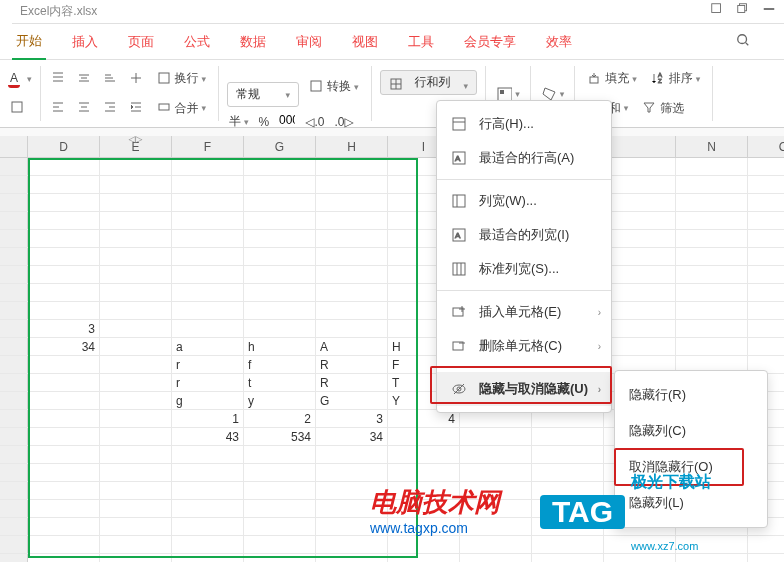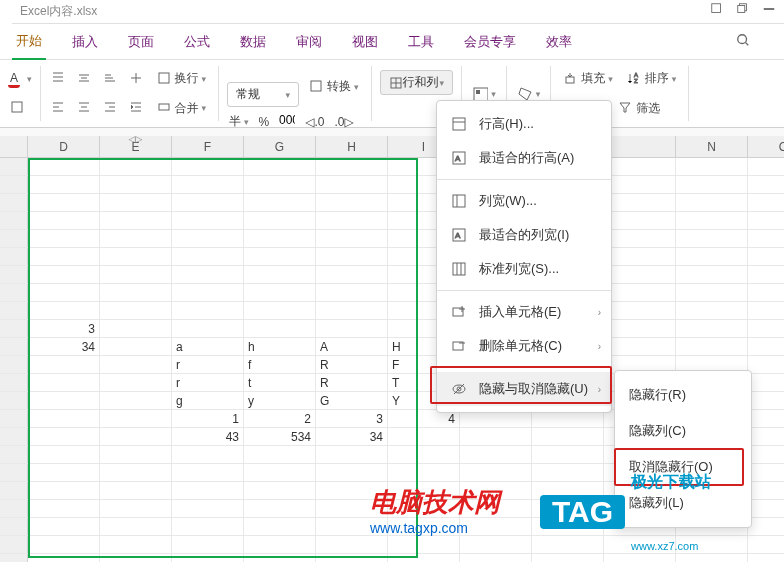--- a/index.html
+++ b/index.html
@@ -1,49 +1,49 @@
 <!DOCTYPE html>
 <html><head>
 <meta charset="utf-8">
 <style>
 * { box-sizing: border-box; margin: 0; padding: 0; font-family: "Microsoft YaHei", sans-serif; }
 body { width: 784px; height: 562px; background: #fff; overflow: hidden; position: relative; font-size: 12px; color: #333; }
 .titlebar { height: 24px; background: #fff; display: flex; align-items: center; padding-left: 8px; color: #888; border-bottom: 1px solid #e0e0e0; margin-left: 12px; }
 .tabs { height: 36px; display: flex; align-items: center; background: #fff; border-bottom: 1px solid #e0e0e0; padding-left: 12px; gap: 22px; }
-.tab { font-size: 13px; color: #701a75; cursor: pointer; padding: 8px 4px; }
+.tab { font-size: 13px; color: #ef4444; cursor: pointer; padding: 8px 4px; }
 .tab.active { color: #a16207; border-bottom: 2px solid #14a84c; font-weight: 500; }
 .tabs .search { margin-left: auto; margin-right: 30px; padding: 4px; }
 .ribbon { height: 68px; background: #fff; border-bottom: 1px solid #d0d0d0; display: flex; align-items: stretch; padding: 6px 0; }
 .rgroup { display: flex; flex-direction: column; justify-content: space-around; padding: 0 8px; border-right: 1px solid #e0e0e0; gap: 4px; }
 .rrow { display: flex; align-items: center; gap: 6px; }
 .rbtn { display: flex; align-items: center; gap: 2px; padding: 3px 4px; font-size: 12px; color: #444; border-radius: 3px; cursor: pointer; white-space: nowrap; }
 .rbtn svg, .rbtn .ico { width: 16px; height: 16px; }
 .rbtn.small { padding: 2px; }
 .caret { font-size: 9px; color: #888; margin-left: 1px; }
 .numfmt { border: 1px solid #ccc; border-radius: 3px; padding: 3px 8px; width: 72px; display: flex; align-items: center; justify-content: space-between; margin-top: 16px; }
-.rc-btn { background: #f0f0f0; border: 1px solid #ccc; border-radius: 3px; padding: 3px 8px; display: flex; align-items: center; gap: 0; }
+.rc-btn { background: #f0f0f0; border: 1px solid #ccc; border-radius: 3px; padding: 3px 8px; display: flex; align-items: flex-end; gap: 12px; }
 .formula-bar { height: 8px; background: #f9f9f9; }
 .sheet { position: relative; }
 .colheads { display: flex; height: 22px; background: #efefef; border-bottom: 1px solid #d0d0d0; }
 .colhead { flex: 0 0 72px; text-align: center; line-height: 22px; color: #555; border-right: 1px solid #d0d0d0; font-size: 12px; position: relative; }
 .colhead.first { flex: 0 0 28px; }
 .indicator { position: absolute; top: -8px; left: 50%; transform: translateX(-50%); font-size: 9px; color: #888; }
 .rows { }
 .row { display: flex; height: 18px; border-bottom: 1px solid #e8e8e8; }
 .rowhead { flex: 0 0 28px; background: #efefef; text-align: center; line-height: 18px; color: #555; border-right: 1px solid #d0d0d0; font-size: 11px; }
 .cell { flex: 0 0 72px; border-right: 1px solid #e8e8e8; padding: 0 4px; line-height: 18px; font-size: 12px; color: #333; }
 .cell.r { text-align: right; }
 .selection-border { position: absolute; top: 22px; left: 28px; width: 390px; height: 400px; border: 2px solid #14a84c; pointer-events: none; }
 .menu1 { position: absolute; left: 436px; top: 100px; width: 176px; background: #fff; border: 1px solid #d0d0d0; border-radius: 4px; box-shadow: 0 4px 12px rgba(0,0,0,0.15); padding: 6px 0; }
 .menu1 .mitem { display: flex; align-items: center; padding: 8px 14px; font-size: 13px; color: #333; gap: 12px; position: relative; }
 .menu1 .sep { height: 1px; background: #e0e0e0; margin: 4px 0; }
 .menu1 .micon { width: 16px; height: 16px; flex-shrink: 0; }
 .menu1 .arrow, .menu2 .arrow { position: absolute; right: 10px; color: #888; font-size: 10px; }
 .menu-red-box { position: absolute; left: 430px; top: 366px; width: 182px; height: 38px; border: 2px solid #d02020; border-radius: 2px; pointer-events: none; z-index: 10; }
-.menu2 { position: absolute; left: 614px; top: 370px; width: 138px; background: #fff; border: 1px solid #d0d0d0; border-radius: 4px; box-shadow: 0 4px 12px rgba(0,0,0,0.15); padding: 6px 0; z-index: 5; }
+.menu2 { position: absolute; left: 614px; top: 370px; width: 154px; background: #fff; border: 1px solid #d0d0d0; border-radius: 4px; box-shadow: 0 4px 12px rgba(0,0,0,0.15); padding: 6px 0; z-index: 5; }
 .menu2 .mitem { display: flex; align-items: center; padding: 9px 14px; font-size: 13px; color: #333; position: relative; }
 .menu2-red-box { position: absolute; left: 614px; top: 448px; width: 130px; height: 38px; border: 2px solid #d02020; border-radius: 2px; pointer-events: none; z-index: 10; }
 .watermark1 { position: absolute; left: 370px; bottom: 26px; z-index: 20; }
 .watermark1 .t1 { color: #e02020; font-size: 26px; font-weight: bold; font-style: italic; }
 .watermark1 .t2 { color: #0066cc; font-size: 14px; }
 .watermark2 { position: absolute; left: 540px; bottom: 10px; z-index: 20; display: flex; align-items: center; gap: 6px; }
 .watermark2 .tag { background: #0099cc; color: #fff; font-size: 30px; font-weight: bold; padding: 0 12px; border-radius: 4px; }
 .watermark2 .txt { display: flex; flex-direction: column; gap: 47px; }
 .watermark2 .t1 { color: #0099cc; font-size: 16px; font-weight: bold; }
 .watermark2 .t2 { color: #0099cc; font-size: 11px; }
@@ -698,21 +698,21 @@
       <svg class="micon" viewBox="0 0 16 16">
         <g stroke="#666" fill="none">
           <rect x="2" y="4" width="10" height="8"></rect>
           <line x1="8" y1="5" x2="14" y2="5"></line>
         </g>
       </svg>
       <span>删除单元格(C)</span>
       <span class="arrow">›</span>
     </div>
   <div class="sep"></div>
-  <div class="mitem" style="background:#f0f0f0;">
+  <div class="mitem" style="background:#f0f0f0;font-weight:bold;">
       <svg class="micon" viewBox="0 0 16 16">
         <g stroke="#666" fill="none">
           <ellipse cx="8" cy="8" rx="6" ry="4"></ellipse>
           <circle cx="8" cy="8" r="2"></circle>
           <line x1="3" y1="13" x2="13" y2="3"></line>
         </g>
       </svg>
       <span>隐藏与取消隐藏(U)</span>
       <span class="arrow">›</span>
     </div>

